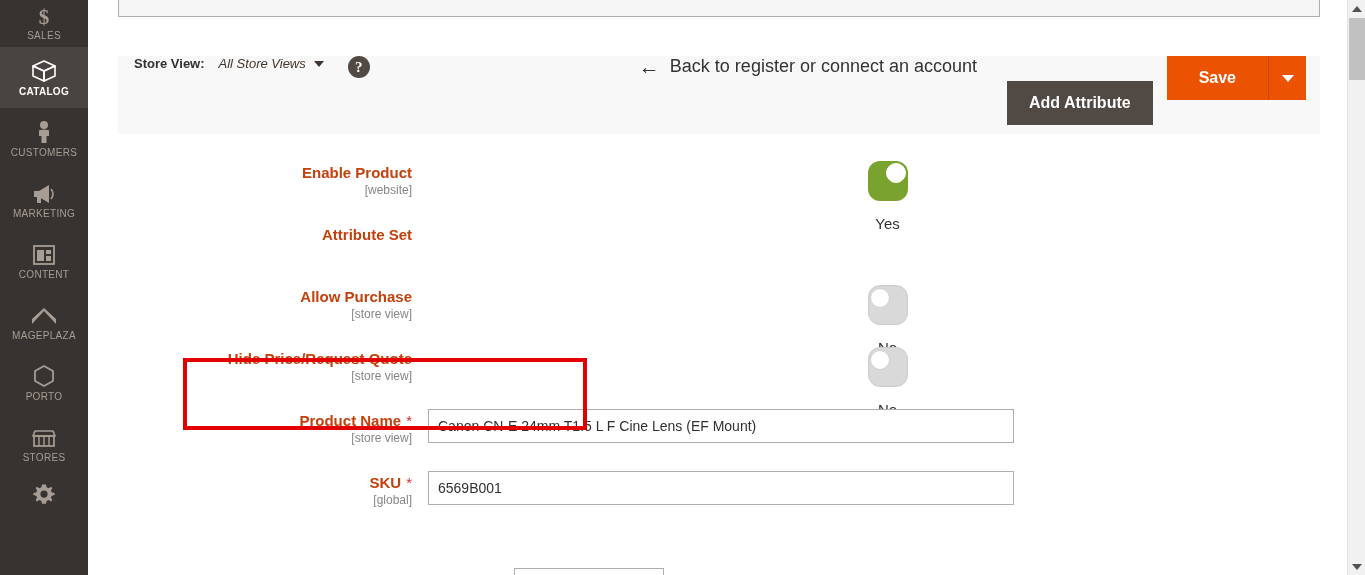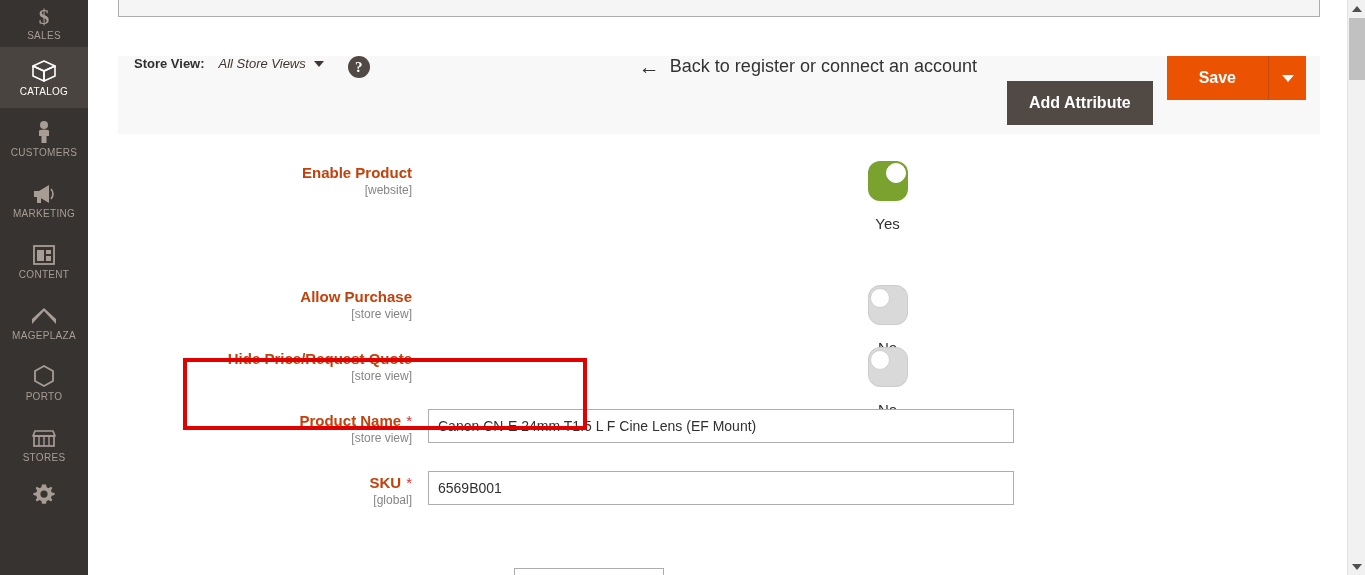--- a/index.html
+++ b/index.html
@@ -52,21 +52,21 @@
   }
   .nav-item .nav-icon svg { display: block; }
   .nav-item .nav-label {
     font-size: 10px;
     letter-spacing: 0.3px;
     line-height: 11px;
     text-align: left;
     white-space: nowrap;
     font-family: "Liberation Sans", sans-serif;
   }
-  .nav-item.active .nav-label { color: #ffffff; }
+  .nav-item.active .nav-label { color: #ffffff; font-weight: bold; }
 
   
   .nav-item.cut-top {
     height: 47px;
     justify-content: flex-end;
     padding-bottom: 6px;
   }
   .nav-item.cut-bottom {
     height: 35px;
     justify-content: flex-start;
@@ -553,20 +553,23 @@
           <div class="toggle-wrap">
             <div class="toggle on">
               <span class="knob"></span>
             </div>
             <span class="toggle-text">Yes</span>
           </div>
         </div>
       </div>
 
       <div class="field-row">
+        <div class="field-label-col">
+          <span class="field-label">Attribute Set</span>
+        </div>
       </div>
 
       <div class="field-row">
         <div class="field-label-col">
           <span class="field-label">Allow Purchase</span>
           <span class="field-scope">[store view]</span>
         </div>
         <div class="field-control-col">
           <div class="toggle-wrap">
             <div class="toggle off">

